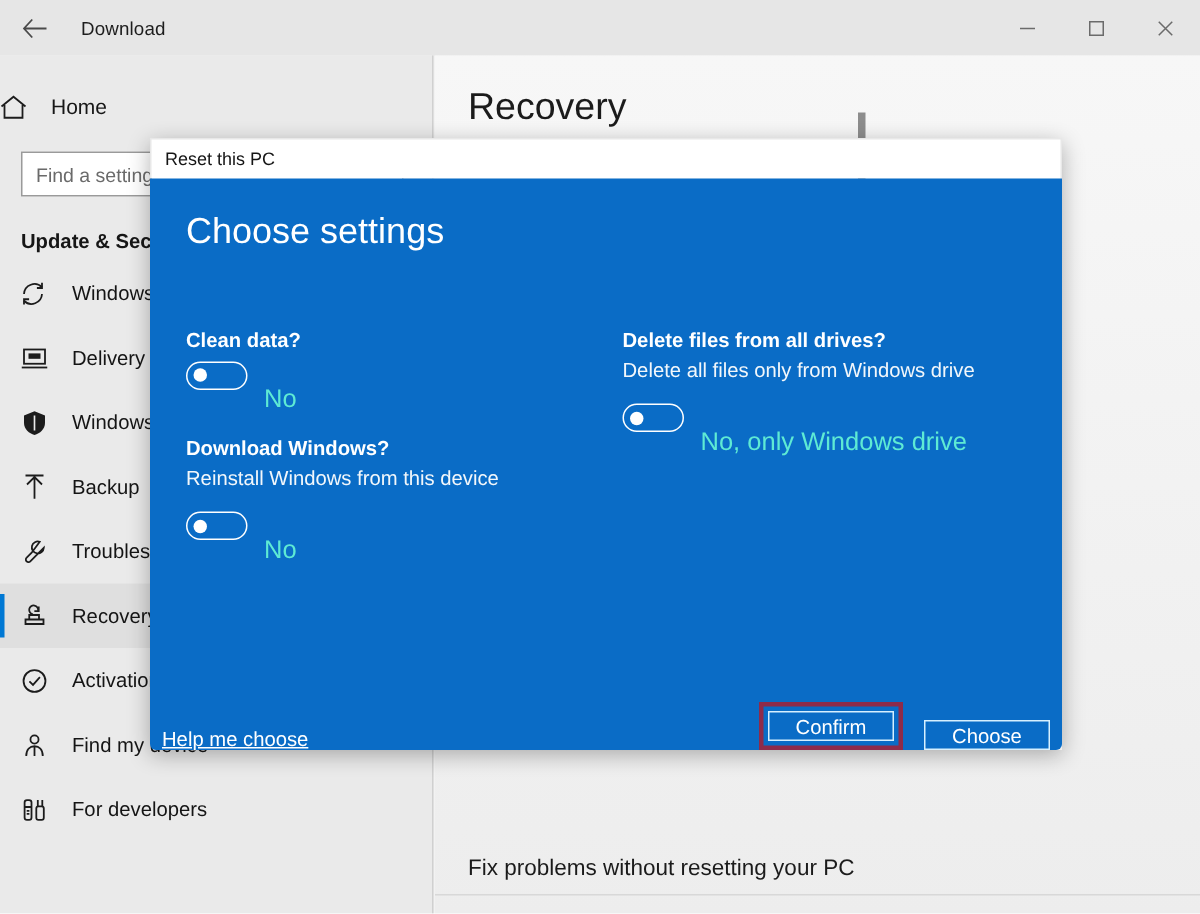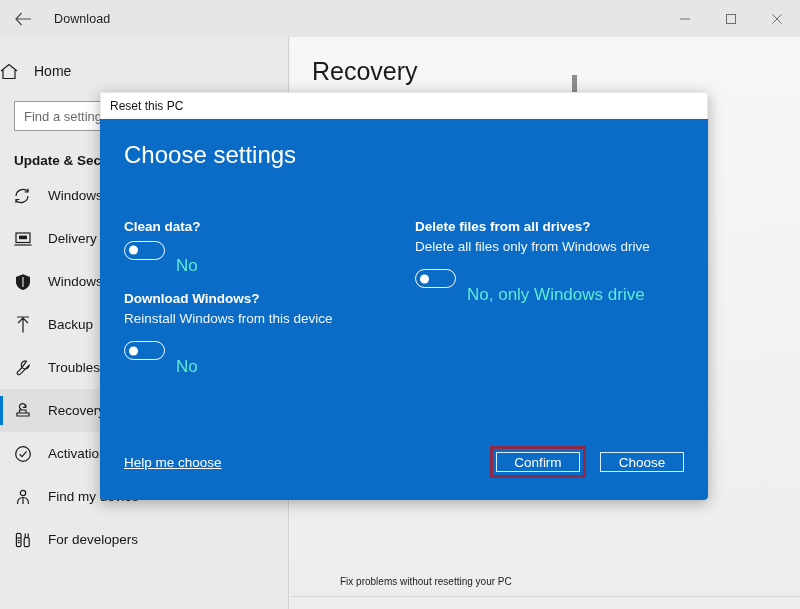--- a/index.html
+++ b/index.html
@@ -112,21 +112,21 @@
     background: linear-gradient(180deg,#f7f7f7 0%, #ededed 100%);
     overflow: hidden;
   }
   .page-title {
     font-size: 25px; color: #1b1b1b;
     padding: 20px 0 0 22px;
     font-weight: 400;
   }
   .content-note {
     position: absolute; left: 22px; bottom: 22px;
-    font-size: 10px; color: #1b1b1b; margin-left: 28px;
+    font-size: 15px; color: #1b1b1b;
   }
   .content-divider {
     position: absolute; left: 0; bottom: 12px;
     width: 510px; height: 1px; background: #d8d8d8;
   }
   .scrollbar-thumb {
     position: absolute; left: 282px; top: 38px;
     width: 5px; height: 90px;
     background: #8d8d8d;
   }
@@ -184,22 +184,22 @@
     width: 9px; height: 9px;
     border-radius: 50%;
     background: #ffffff;
   }
   .toggle-label { font-size: 17px; color: #5eead4; margin-left: 11px; margin-top: 32px; }
   .grp { margin-bottom: 16px; }
 
   .dlg-footer {
     position: absolute; left: 0; bottom: 0;
     width: 608px; height: 76px;
-    display: flex; align-items: center;
-    padding: 0 24px;
+    display: flex; align-items: flex-end;
+    padding: 0 8px;
   }
   .help-link {
     font-size: 13.5px; color: #ffffff;
     text-decoration: underline;
   }
   .footer-spacer { flex: 1; }
   .dlg-btn {
     min-width: 84px; height: 20px;
     border: 1.6px solid #d6f0ff;
     background: transparent;

